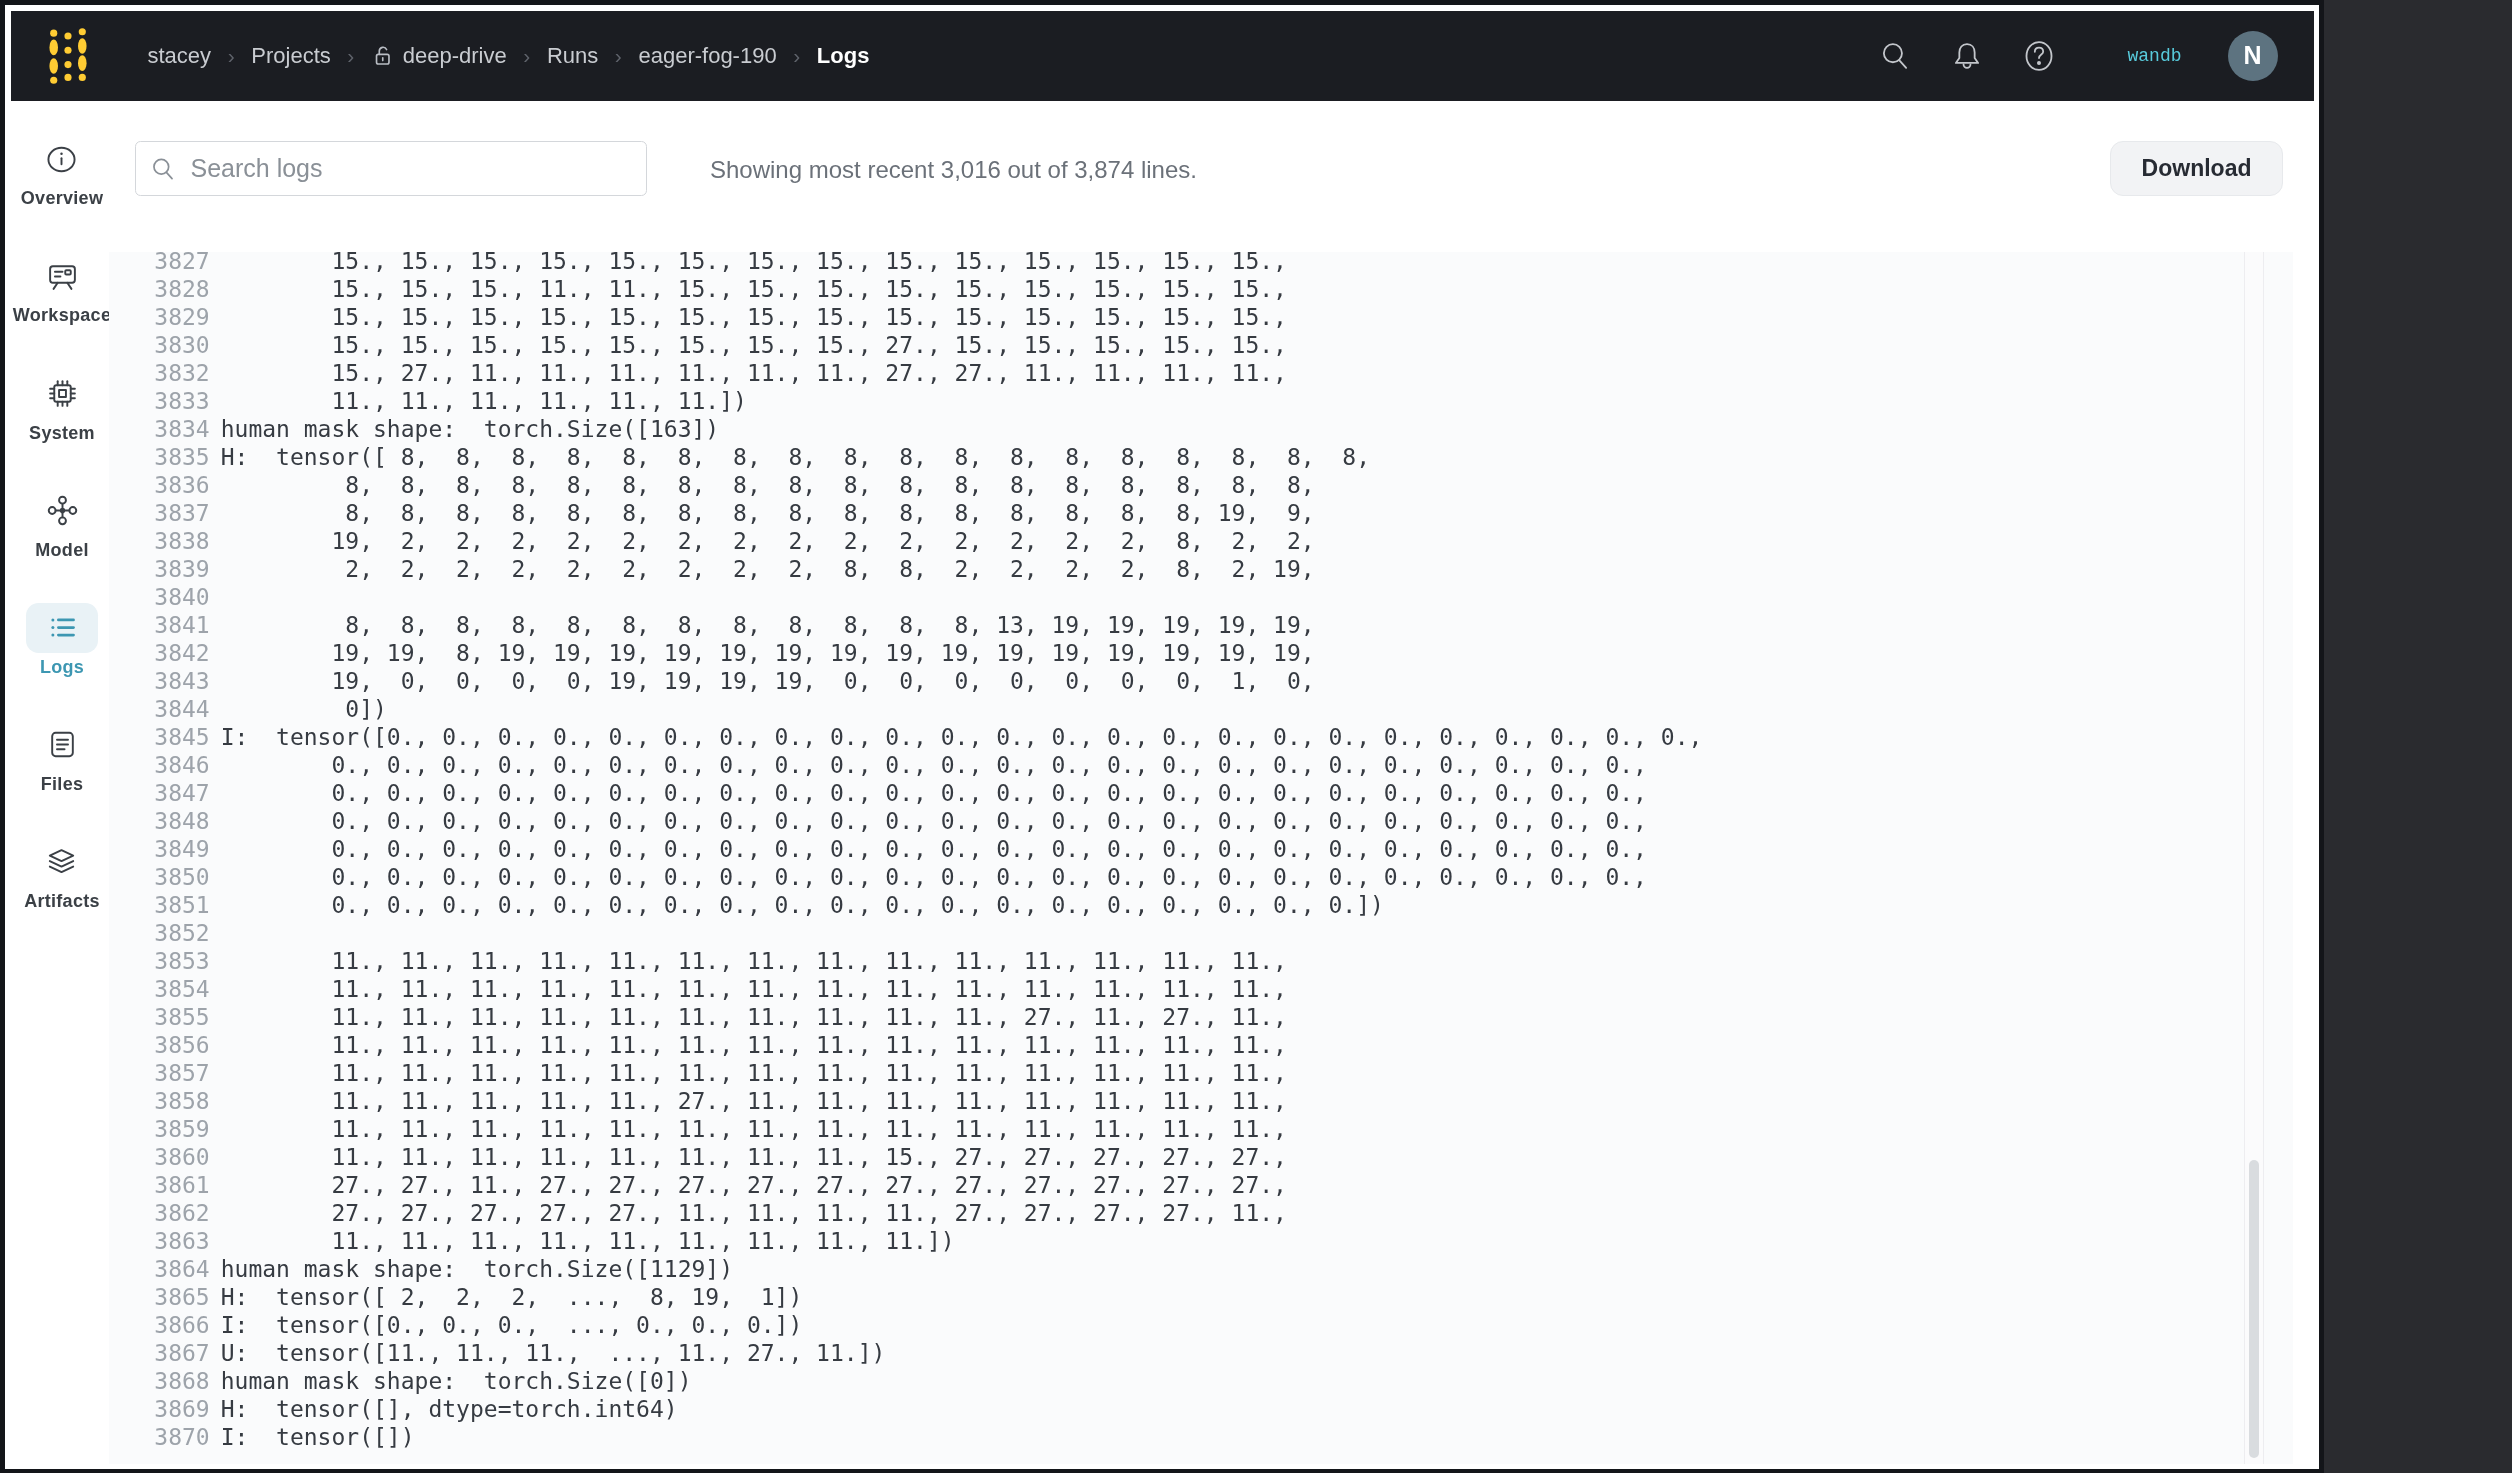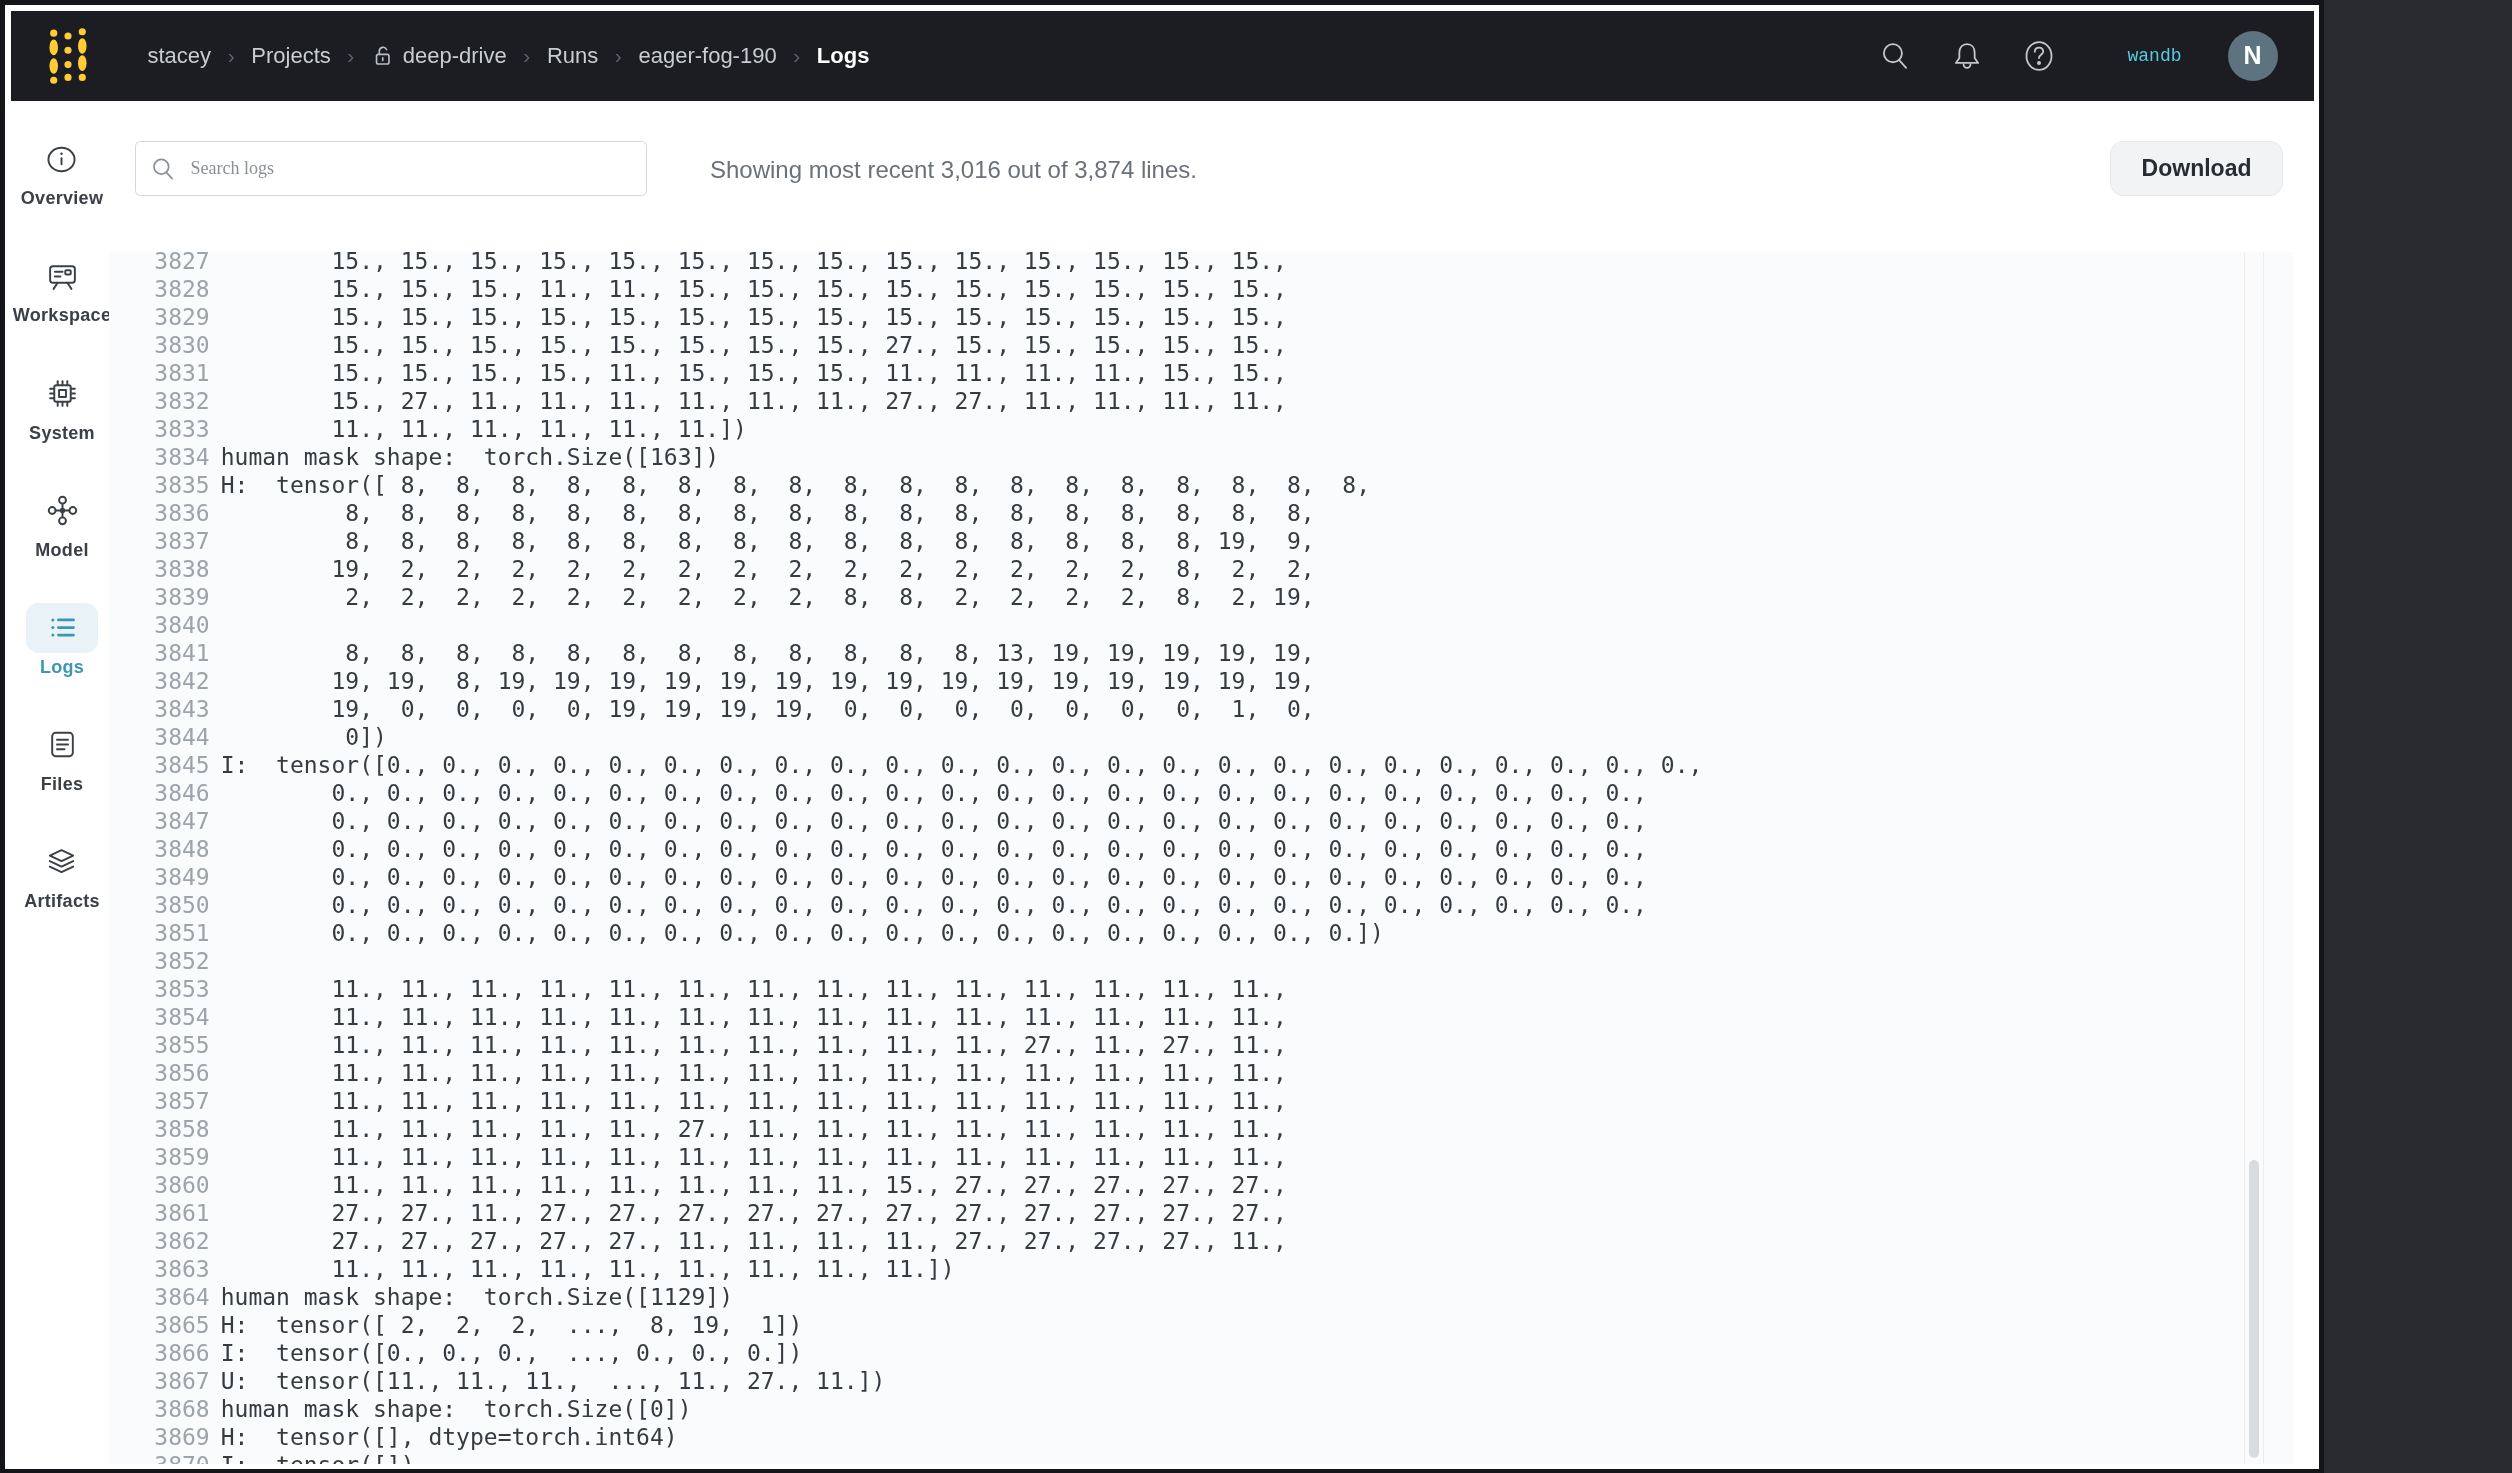--- a/index.html
+++ b/index.html
@@ -25,22 +25,22 @@
   .side-iconwrap{width:72px;height:50px;border-radius:12.5px;display:flex;align-items:center;justify-content:center;}
   .side-item.active .side-iconwrap{background:#e9f2f6;}
   .side-item.active{color:#3d97b2;}
   .side-label{font-size:18px;font-weight:600;margin-top:4.2px;letter-spacing:0.3px;}
   .side-icon{width:33px;height:33px;}
   
   .main{position:absolute;left:104px;top:96px;right:5.5px;bottom:5.5px;background:#fff;}
   .searchbox{position:absolute;left:26px;top:40px;width:512px;height:55px;border:1.4px solid #d4d7db;border-radius:5.5px;
              display:flex;align-items:center;padding:0 14px;background:#fff;}
   .searchbox svg{width:26px;height:26px;color:#8a9097;flex:0 0 auto;}
-  .searchbox input{border:none;outline:none;font-size:18px;margin-left:12.5px;width:100%;color:#b91c1c;
-                   font-family:Liberation Serif, serif;background:transparent;}
+  .searchbox input{border:none;outline:none;font-size:25px;margin-left:12.5px;width:100%;color:#b91c1c;
+                   font-family:Liberation Sans, sans-serif;background:transparent;}
   .searchbox input::placeholder{color:#8a9097;}
   .status{position:absolute;left:601px;top:55px;font-size:24px;color:#6b7179;}
   .download{position:absolute;right:30.5px;top:40px;height:55px;padding:0 30.5px;background:#f2f3f5;border:0.7px solid #e7e9ec;
             border-radius:13px;font-size:23px;font-weight:bold;color:#272b33;cursor:pointer;
             font-family:"Liberation Sans",sans-serif;display:flex;align-items:center;}
   
   .logpanel{position:absolute;left:0;right:21px;top:151px;bottom:0;background:#fafbfc;overflow:hidden;}
   .loginner{margin-top:-5.5px;padding-left:44px;}
   .logrow{font-family:"DejaVu Sans Mono",monospace;font-size:23px;line-height:28px;white-space:pre;display:flex;}
   .lognum{display:inline-block;width:58px;text-align:center;color:#9da3aa;flex:0 0 auto;}
@@ -229,21 +229,20 @@
     </div>
     <div class="status">Showing most recent 3,016 out of 3,874 lines.</div>
     <button class="download">Download</button>
 
     <div class="logpanel">
       <div class="loginner">
           <div class="logrow"><span class="lognum">3827</span><span class="logtxt">        15., 15., 15., 15., 15., 15., 15., 15., 15., 15., 15., 15., 15., 15.,</span></div>
           <div class="logrow"><span class="lognum">3828</span><span class="logtxt">        15., 15., 15., 11., 11., 15., 15., 15., 15., 15., 15., 15., 15., 15.,</span></div>
           <div class="logrow"><span class="lognum">3829</span><span class="logtxt">        15., 15., 15., 15., 15., 15., 15., 15., 15., 15., 15., 15., 15., 15.,</span></div>
           <div class="logrow"><span class="lognum">3830</span><span class="logtxt">        15., 15., 15., 15., 15., 15., 15., 15., 27., 15., 15., 15., 15., 15.,</span></div>
-          <div class="logrow"><span class="lognum">3831</span><span class="logtxt">        15., 15., 15., 15., 11., 15., 15., 15., 11., 11., 11., 11., 15., 15.,</span></div>
           <div class="logrow"><span class="lognum">3832</span><span class="logtxt">        15., 27., 11., 11., 11., 11., 11., 11., 27., 27., 11., 11., 11., 11.,</span></div>
           <div class="logrow"><span class="lognum">3833</span><span class="logtxt">        11., 11., 11., 11., 11., 11.])</span></div>
           <div class="logrow"><span class="lognum">3834</span><span class="logtxt">human mask shape:  torch.Size([163])</span></div>
           <div class="logrow"><span class="lognum">3835</span><span class="logtxt">H:  tensor([ 8,  8,  8,  8,  8,  8,  8,  8,  8,  8,  8,  8,  8,  8,  8,  8,  8,  8,</span></div>
           <div class="logrow"><span class="lognum">3836</span><span class="logtxt">         8,  8,  8,  8,  8,  8,  8,  8,  8,  8,  8,  8,  8,  8,  8,  8,  8,  8,</span></div>
           <div class="logrow"><span class="lognum">3837</span><span class="logtxt">         8,  8,  8,  8,  8,  8,  8,  8,  8,  8,  8,  8,  8,  8,  8,  8, 19,  9,</span></div>
           <div class="logrow"><span class="lognum">3838</span><span class="logtxt">        19,  2,  2,  2,  2,  2,  2,  2,  2,  2,  2,  2,  2,  2,  2,  8,  2,  2,</span></div>
           <div class="logrow"><span class="lognum">3839</span><span class="logtxt">         2,  2,  2,  2,  2,  2,  2,  2,  2,  8,  8,  2,  2,  2,  2,  8,  2, 19,</span></div>
           <div class="logrow"><span class="lognum">3840</span></div>
           <div class="logrow"><span class="lognum">3841</span><span class="logtxt">         8,  8,  8,  8,  8,  8,  8,  8,  8,  8,  8,  8, 13, 19, 19, 19, 19, 19,</span></div>

